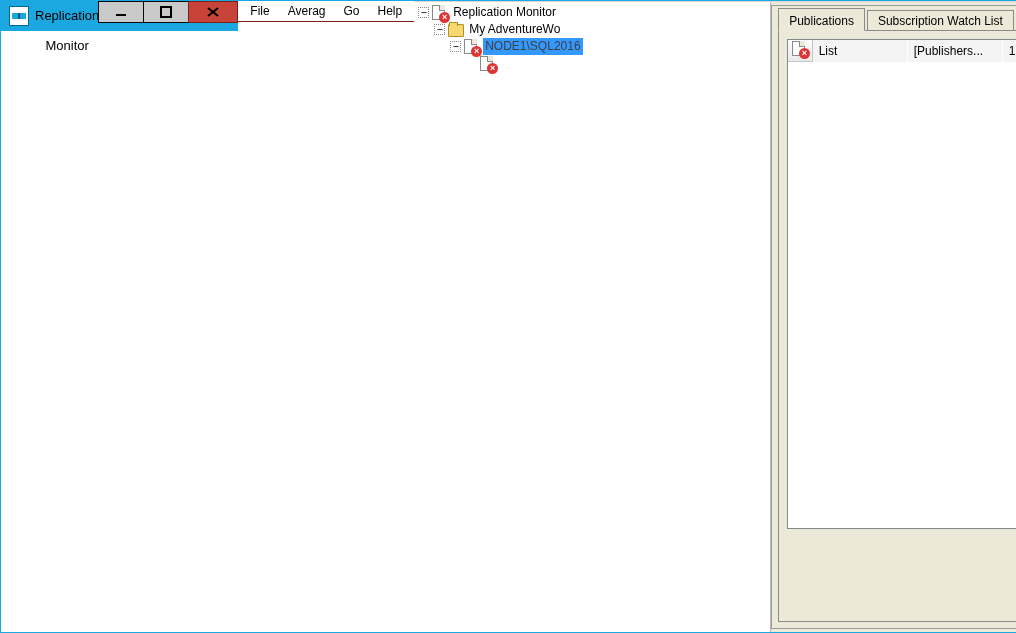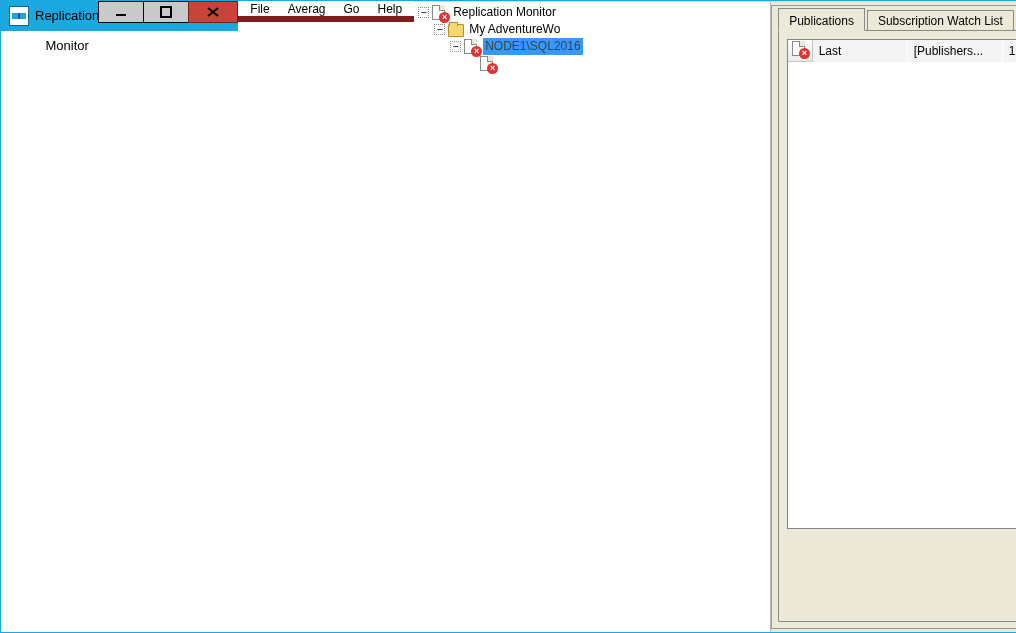--- a/index.html
+++ b/index.html
@@ -58,21 +58,21 @@
     display: flex;
     align-items: center;
     justify-content: center;
     margin-left: -1px;
   }
   .win-btn.close { background: #c8443a; width: 50px; border-color:#7a1e17;}
   .win-btn svg { display:block; }
   .menubar {
     height: 21px;
     background: #fff;
-    border-bottom: 6px solid #7f1d1d;
+    border-bottom: 1px solid #7f1d1d;
     display: flex;
     align-items: center;
     padding: 0 4px;
     font-size: 12px;
     gap: 2px;
   }
   .menu-item { padding: 2px 8px; }
   .client {
     flex: 1;
     display: flex;
@@ -343,21 +343,21 @@
                   <col style="width:90px">
                   <col style="width:93px">
                   <col style="width:95px">
                   <col style="width:90px">
                 </colgroup>
                 <tbody>
                   <tr>
                     <td class="rowhead">
                       <span class="ico-err"><span class="page"></span><span class="badge">×</span></span>
                     </td>
-                    <td>Last</td>
+                    <td>List</td>
                     <td>[Publishers...</td>
                     <td>1</td>
                     <td>0</td>
                     <td></td>
                     <td></td>
                   </tr>
                 </tbody>
               </table>
             </div>
           </div>

